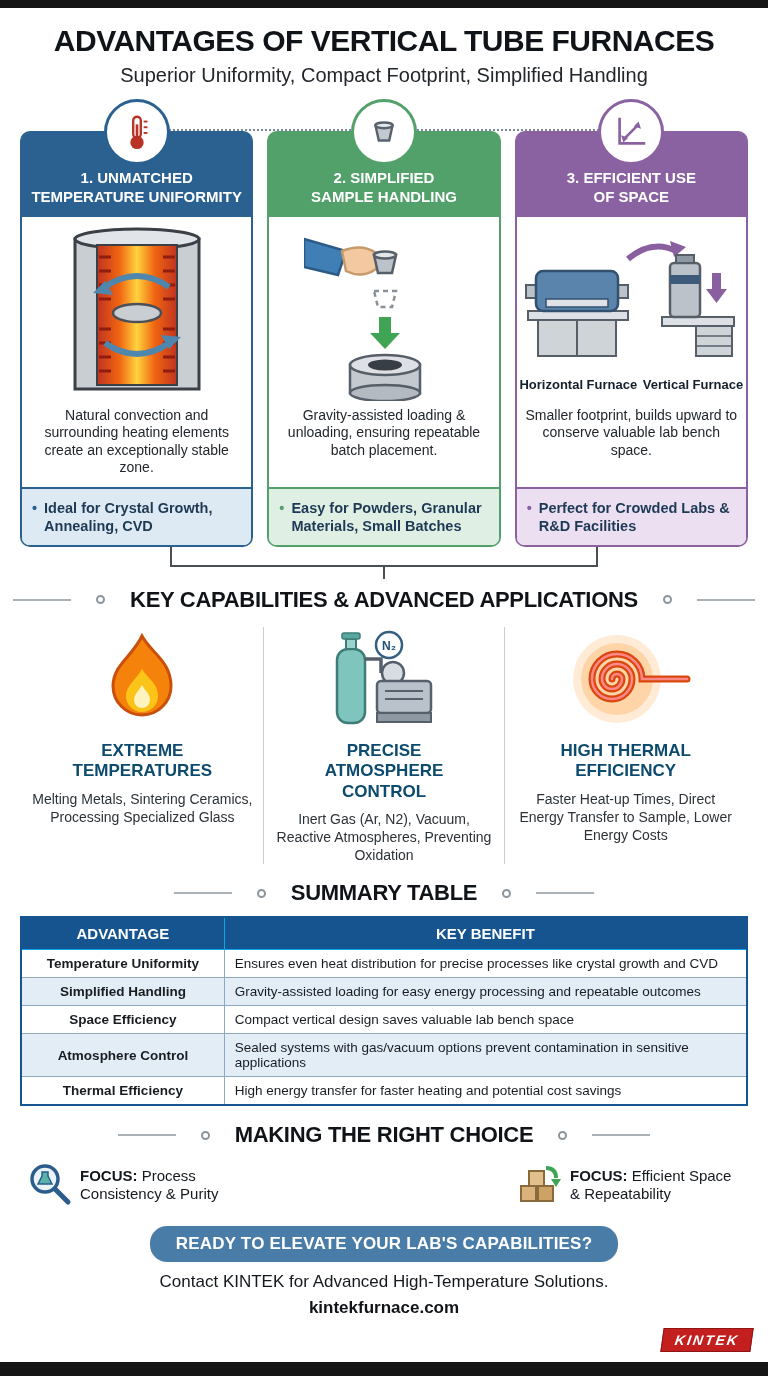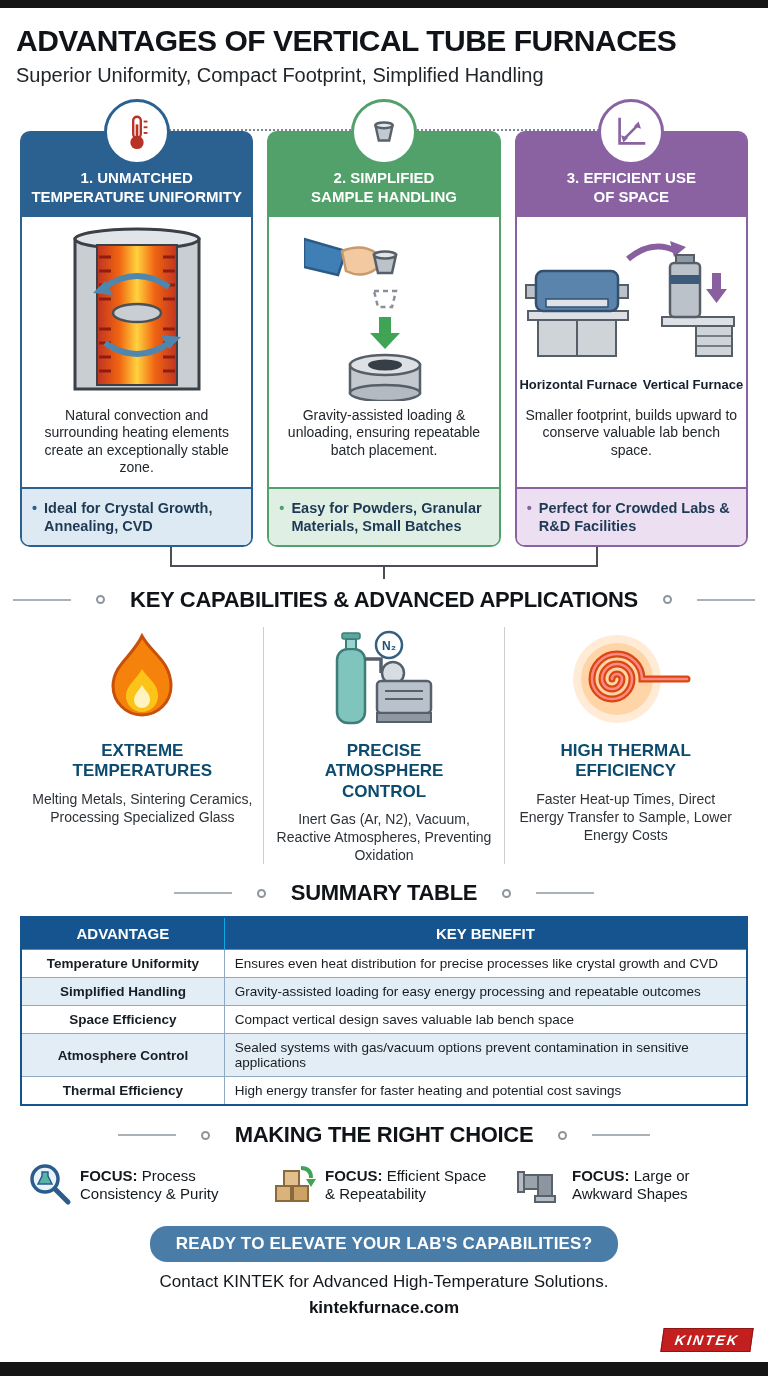--- a/index.html
+++ b/index.html
@@ -3,21 +3,21 @@
 <meta charset="utf-8">
 <style>
   * { margin:0; padding:0; box-sizing:border-box; }
   html,body { background:#e9e9e9; }
   body { font-family:"Liberation Sans","DejaVu Sans",sans-serif; }
   .page { position:relative; width:768px; height:1376px; margin:0 auto; background:#fff; overflow:hidden; }
   .topbar { height:8px; background:#151515; }
   .botbar { position:absolute; bottom:0; left:0; width:100%; height:14px; background:#151515; }
 
   
-  .header { padding:16px 16px 4px; }
+  .header { text-align:center; padding:16px 16px 4px; }
   .title { font-size:30px; font-weight:800; letter-spacing:-0.5px; color:#101418; }
   .subtitle { font-size:20px; color:#21262b; margin-top:6px; }
 
   
   .cards-wrap { position:relative; padding:40px 20px 0; }
   .dotted-h { position:absolute; top:38px; left:150px; right:150px; border-top:2px dotted #7d8a96; z-index:0; }
   .dotted-v { position:absolute; top:10px; left:50%; height:30px; border-left:2px dotted #7d8a96; z-index:0; }
   .cards { display:flex; gap:14px; position:relative; z-index:1; }
   .card { flex:1; position:relative; border:2.5px solid var(--c); border-radius:10px; background:#fff; display:flex; flex-direction:column; }
   .card-circle { position:absolute; top:-34px; left:50%; transform:translateX(-50%); width:66px; height:66px; border-radius:50%; background:#fff; border:3px solid var(--c); display:flex; align-items:center; justify-content:center; z-index:2; }
@@ -351,31 +351,20 @@
         <svg width="46" height="46" viewBox="0 0 46 46">
           <rect x="5" y="26" width="15" height="15" fill="#d9b27c" stroke="#8a6a3a" stroke-width="2"></rect>
           <rect x="22" y="26" width="15" height="15" fill="#cda266" stroke="#8a6a3a" stroke-width="2"></rect>
           <rect x="13" y="11" width="15" height="15" fill="#e2c08d" stroke="#8a6a3a" stroke-width="2"></rect>
           <path d="M30 8 q10 0 10 10" stroke="#3fa454" stroke-width="4" fill="none"></path>
           <polygon points="35,19 45,19 40,27" fill="#3fa454"></polygon>
         </svg>
       </span>
       <span class="choice-text"><b>FOCUS:</b><span> Efficient Space &amp; Repeatability</span></span>
     </div>
-    <div class="choice">
-      <span>
-        <svg width="48" height="42" viewBox="0 0 48 42">
-          <rect x="6" y="13" width="22" height="14" fill="#9aa2ab" stroke="#5a6269" stroke-width="2"></rect>
-          <rect x="22" y="13" width="14" height="23" fill="#8d96a0" stroke="#5a6269" stroke-width="2"></rect>
-          <rect x="2" y="10" width="6" height="20" fill="#b5bcc4" stroke="#5a6269" stroke-width="2"></rect>
-          <rect x="19" y="34" width="20" height="6" fill="#b5bcc4" stroke="#5a6269" stroke-width="2"></rect>
-        </svg>
-      </span>
-      <span class="choice-text"><b>FOCUS:</b><span> Large or Awkward Shapes</span></span>
-    </div>
   </div>
 
   <div class="banner">READY TO ELEVATE YOUR LAB'S CAPABILITIES?</div>
   <div class="contact">Contact KINTEK for Advanced High-Temperature Solutions.</div>
   <div class="website">kintekfurnace.com</div>
   <div class="logo">KINTEK</div>
 
   <div class="botbar"></div>
 </div>
 

